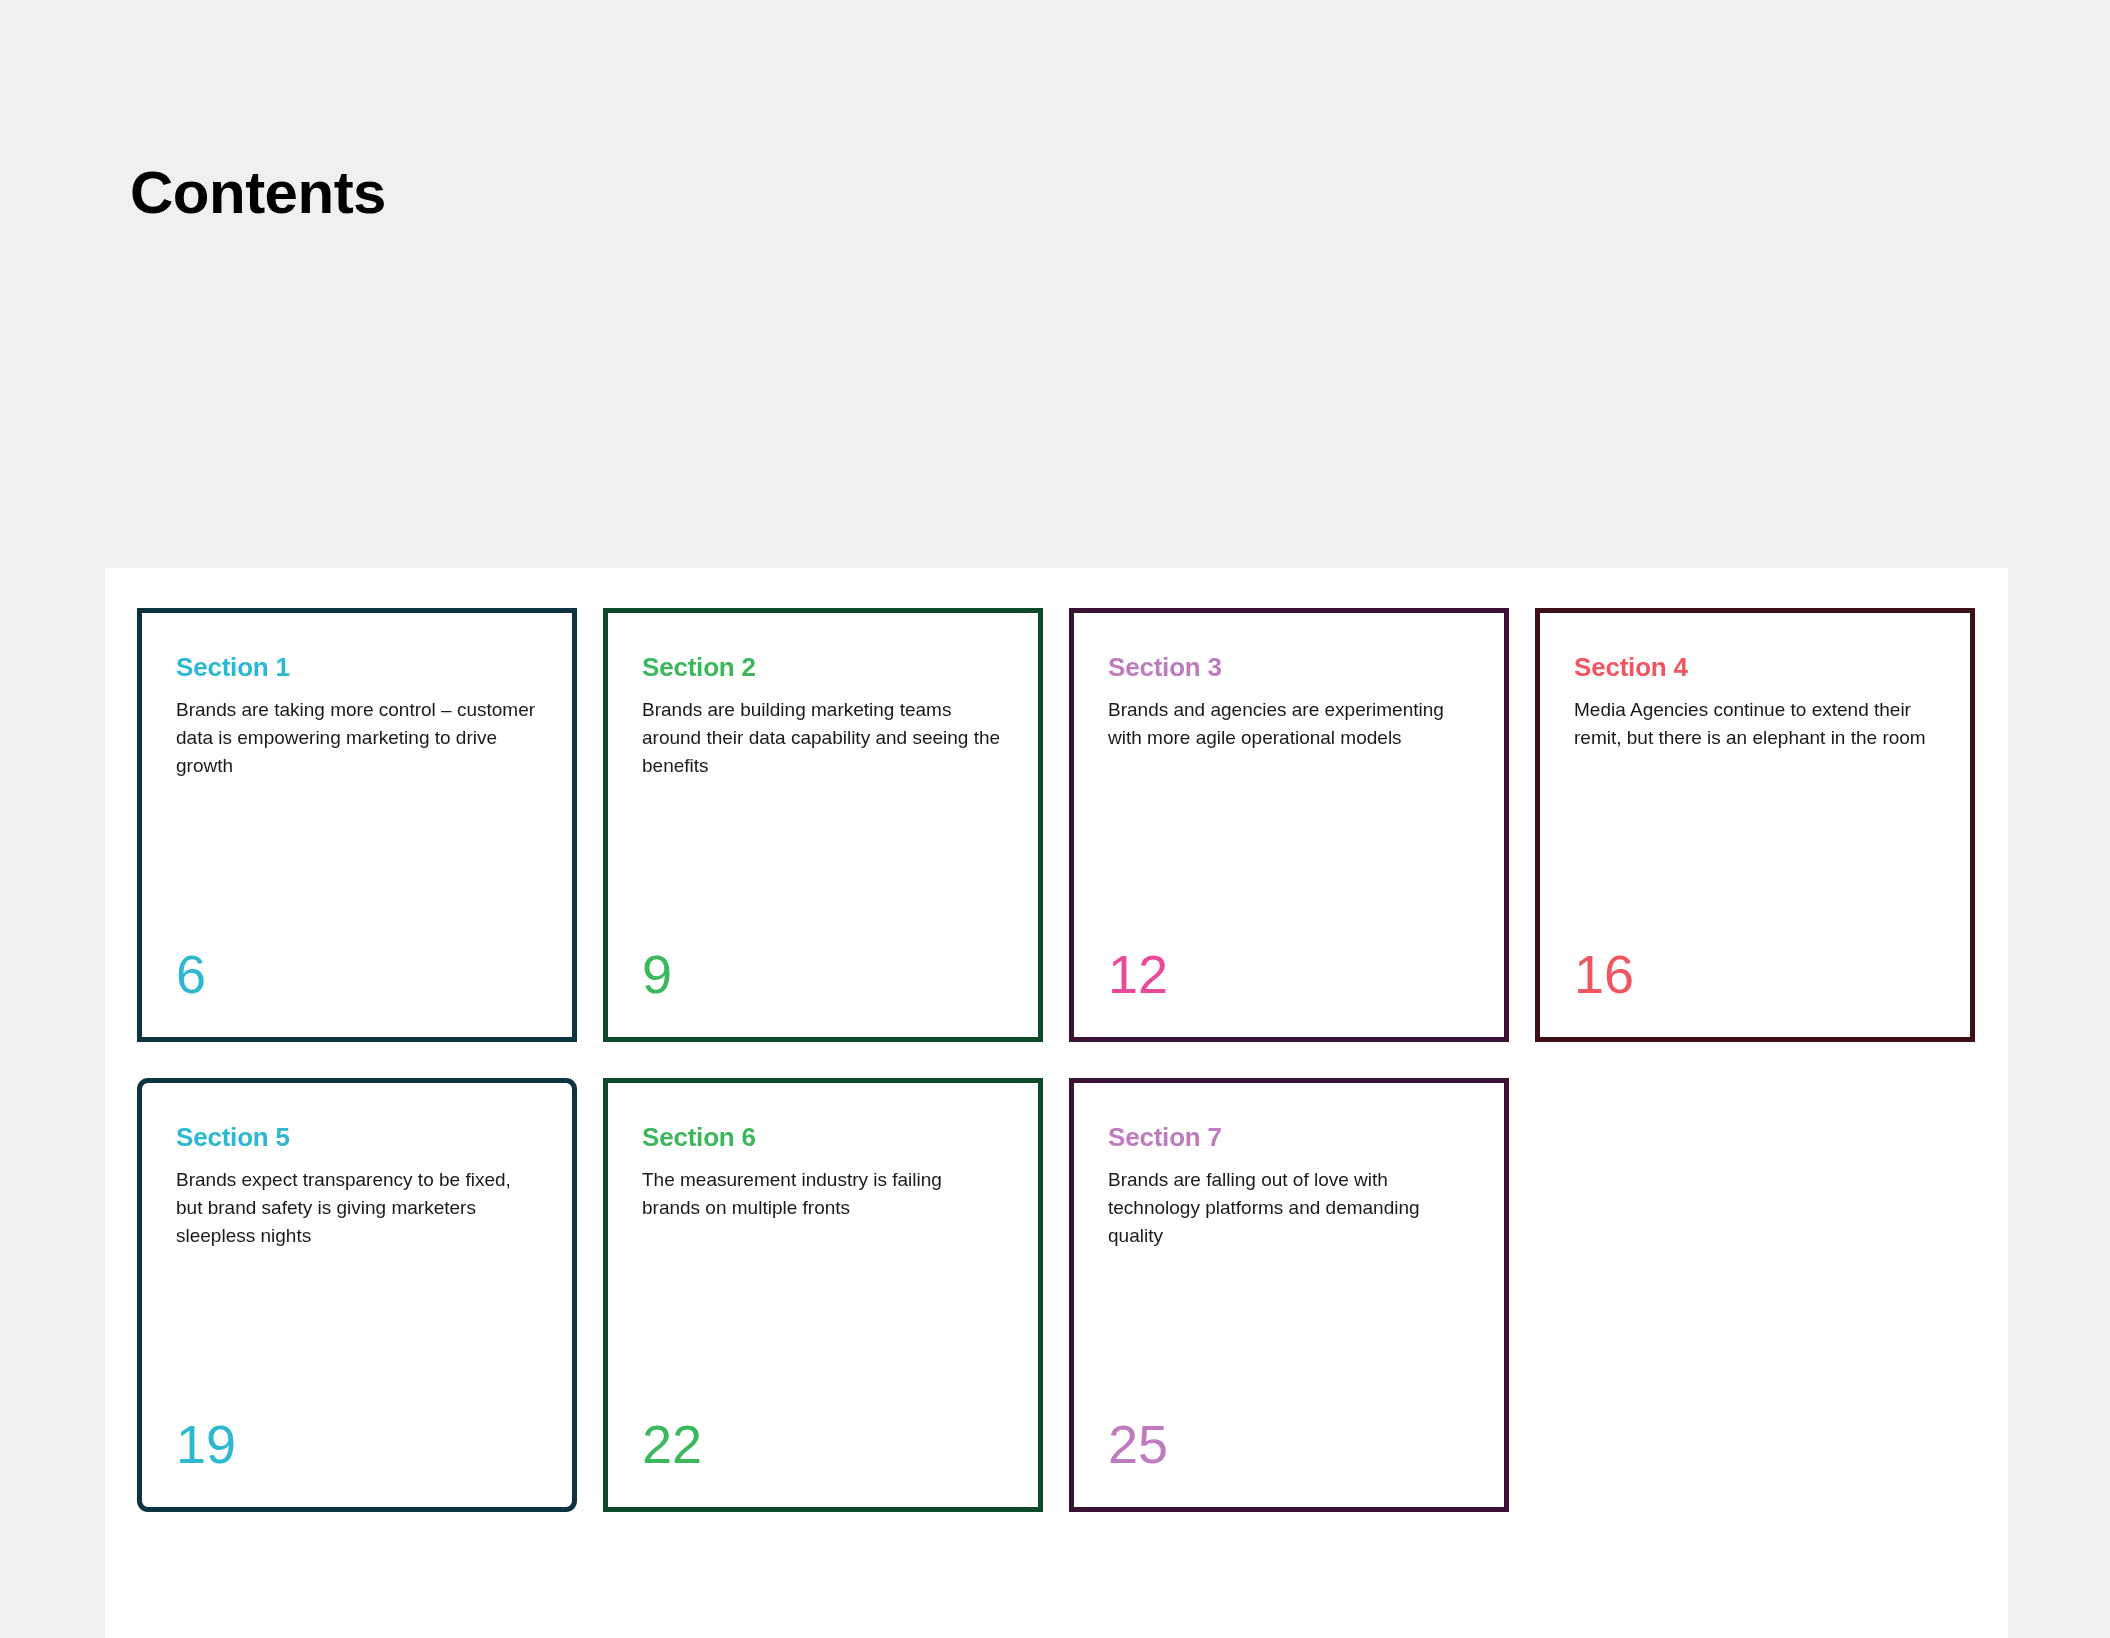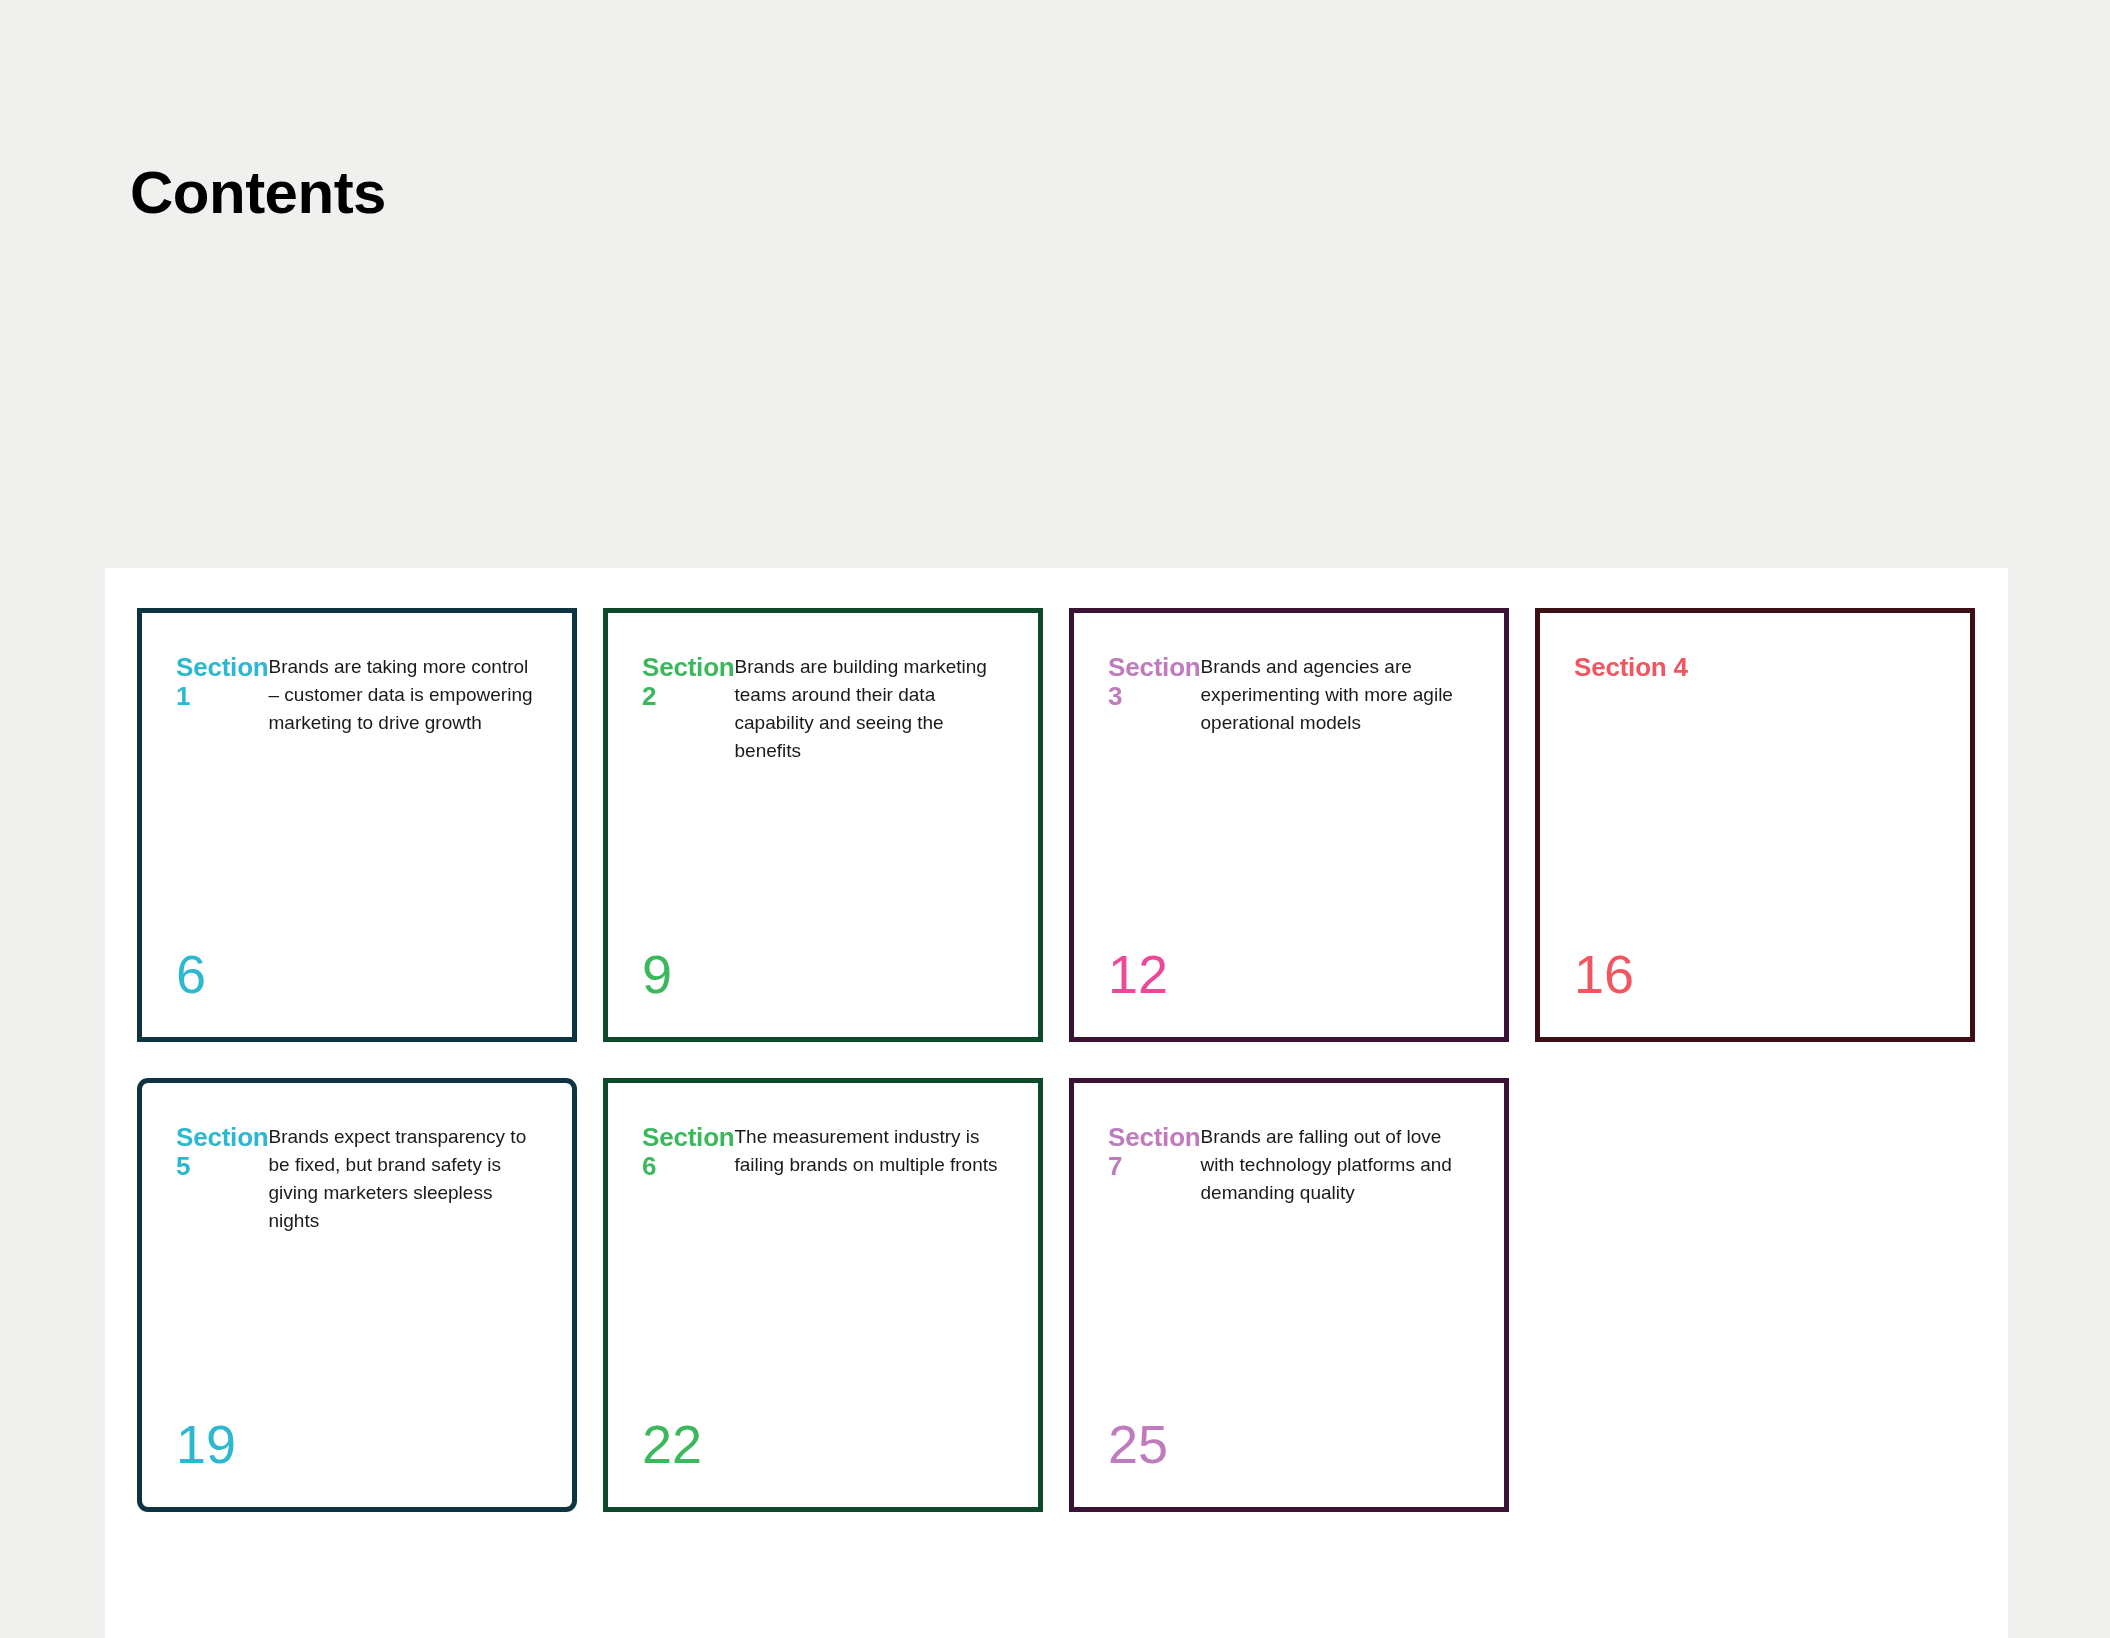--- a/index.html
+++ b/index.html
@@ -50,21 +50,21 @@
     column-gap: 26px;
     row-gap: 36px;
   }
 
   .card {
     background: #ffffff;
     border: 5px solid #0d3440;
     position: relative;
     padding: 40px 34px 8px 34px;
     display: flex;
-    flex-direction: row;
+    flex-direction: column;
   }
 
   .card-label {
     font-size: 26px;
     font-weight: bold;
     line-height: 1.1;
     letter-spacing: -0.2px;
     margin-bottom: 14px;
   }
 
@@ -104,20 +104,21 @@
         <div class="card-desc">Brands are building marketing teams around their data capability and seeing the benefits</div>
         <div class="card-page" style="color: rgb(60, 184, 92);">9</div>
       </div>
       <div class="card" style="border-color: rgb(59, 17, 52);">
         <div class="card-label" style="color: rgb(191, 123, 189);">Section 3</div>
         <div class="card-desc">Brands and agencies are experimenting with more agile operational models</div>
         <div class="card-page" style="color: #ec4899;">12</div>
       </div>
       <div class="card" style="border-color: rgb(61, 16, 23);">
         <div class="card-label" style="color: rgb(241, 85, 95);">Section 4</div>
+        <div class="card-desc">Media Agencies continue to extend their remit, but there is an elephant in the room</div>
         <div class="card-page" style="color: rgb(241, 85, 95);">16</div>
       </div>
       <div class="card" style="border-color: rgb(13, 52, 64); border-radius: 11px;">
         <div class="card-label" style="color: rgb(43, 184, 208);">Section 5</div>
         <div class="card-desc">Brands expect transparency to be fixed, but brand safety is giving marketers sleepless nights</div>
         <div class="card-page" style="color: rgb(43, 184, 208);">19</div>
       </div>
       <div class="card" style="border-color: rgb(13, 74, 42);">
         <div class="card-label" style="color: rgb(60, 184, 92);">Section 6</div>
         <div class="card-desc">The measurement industry is failing brands on multiple fronts</div>

